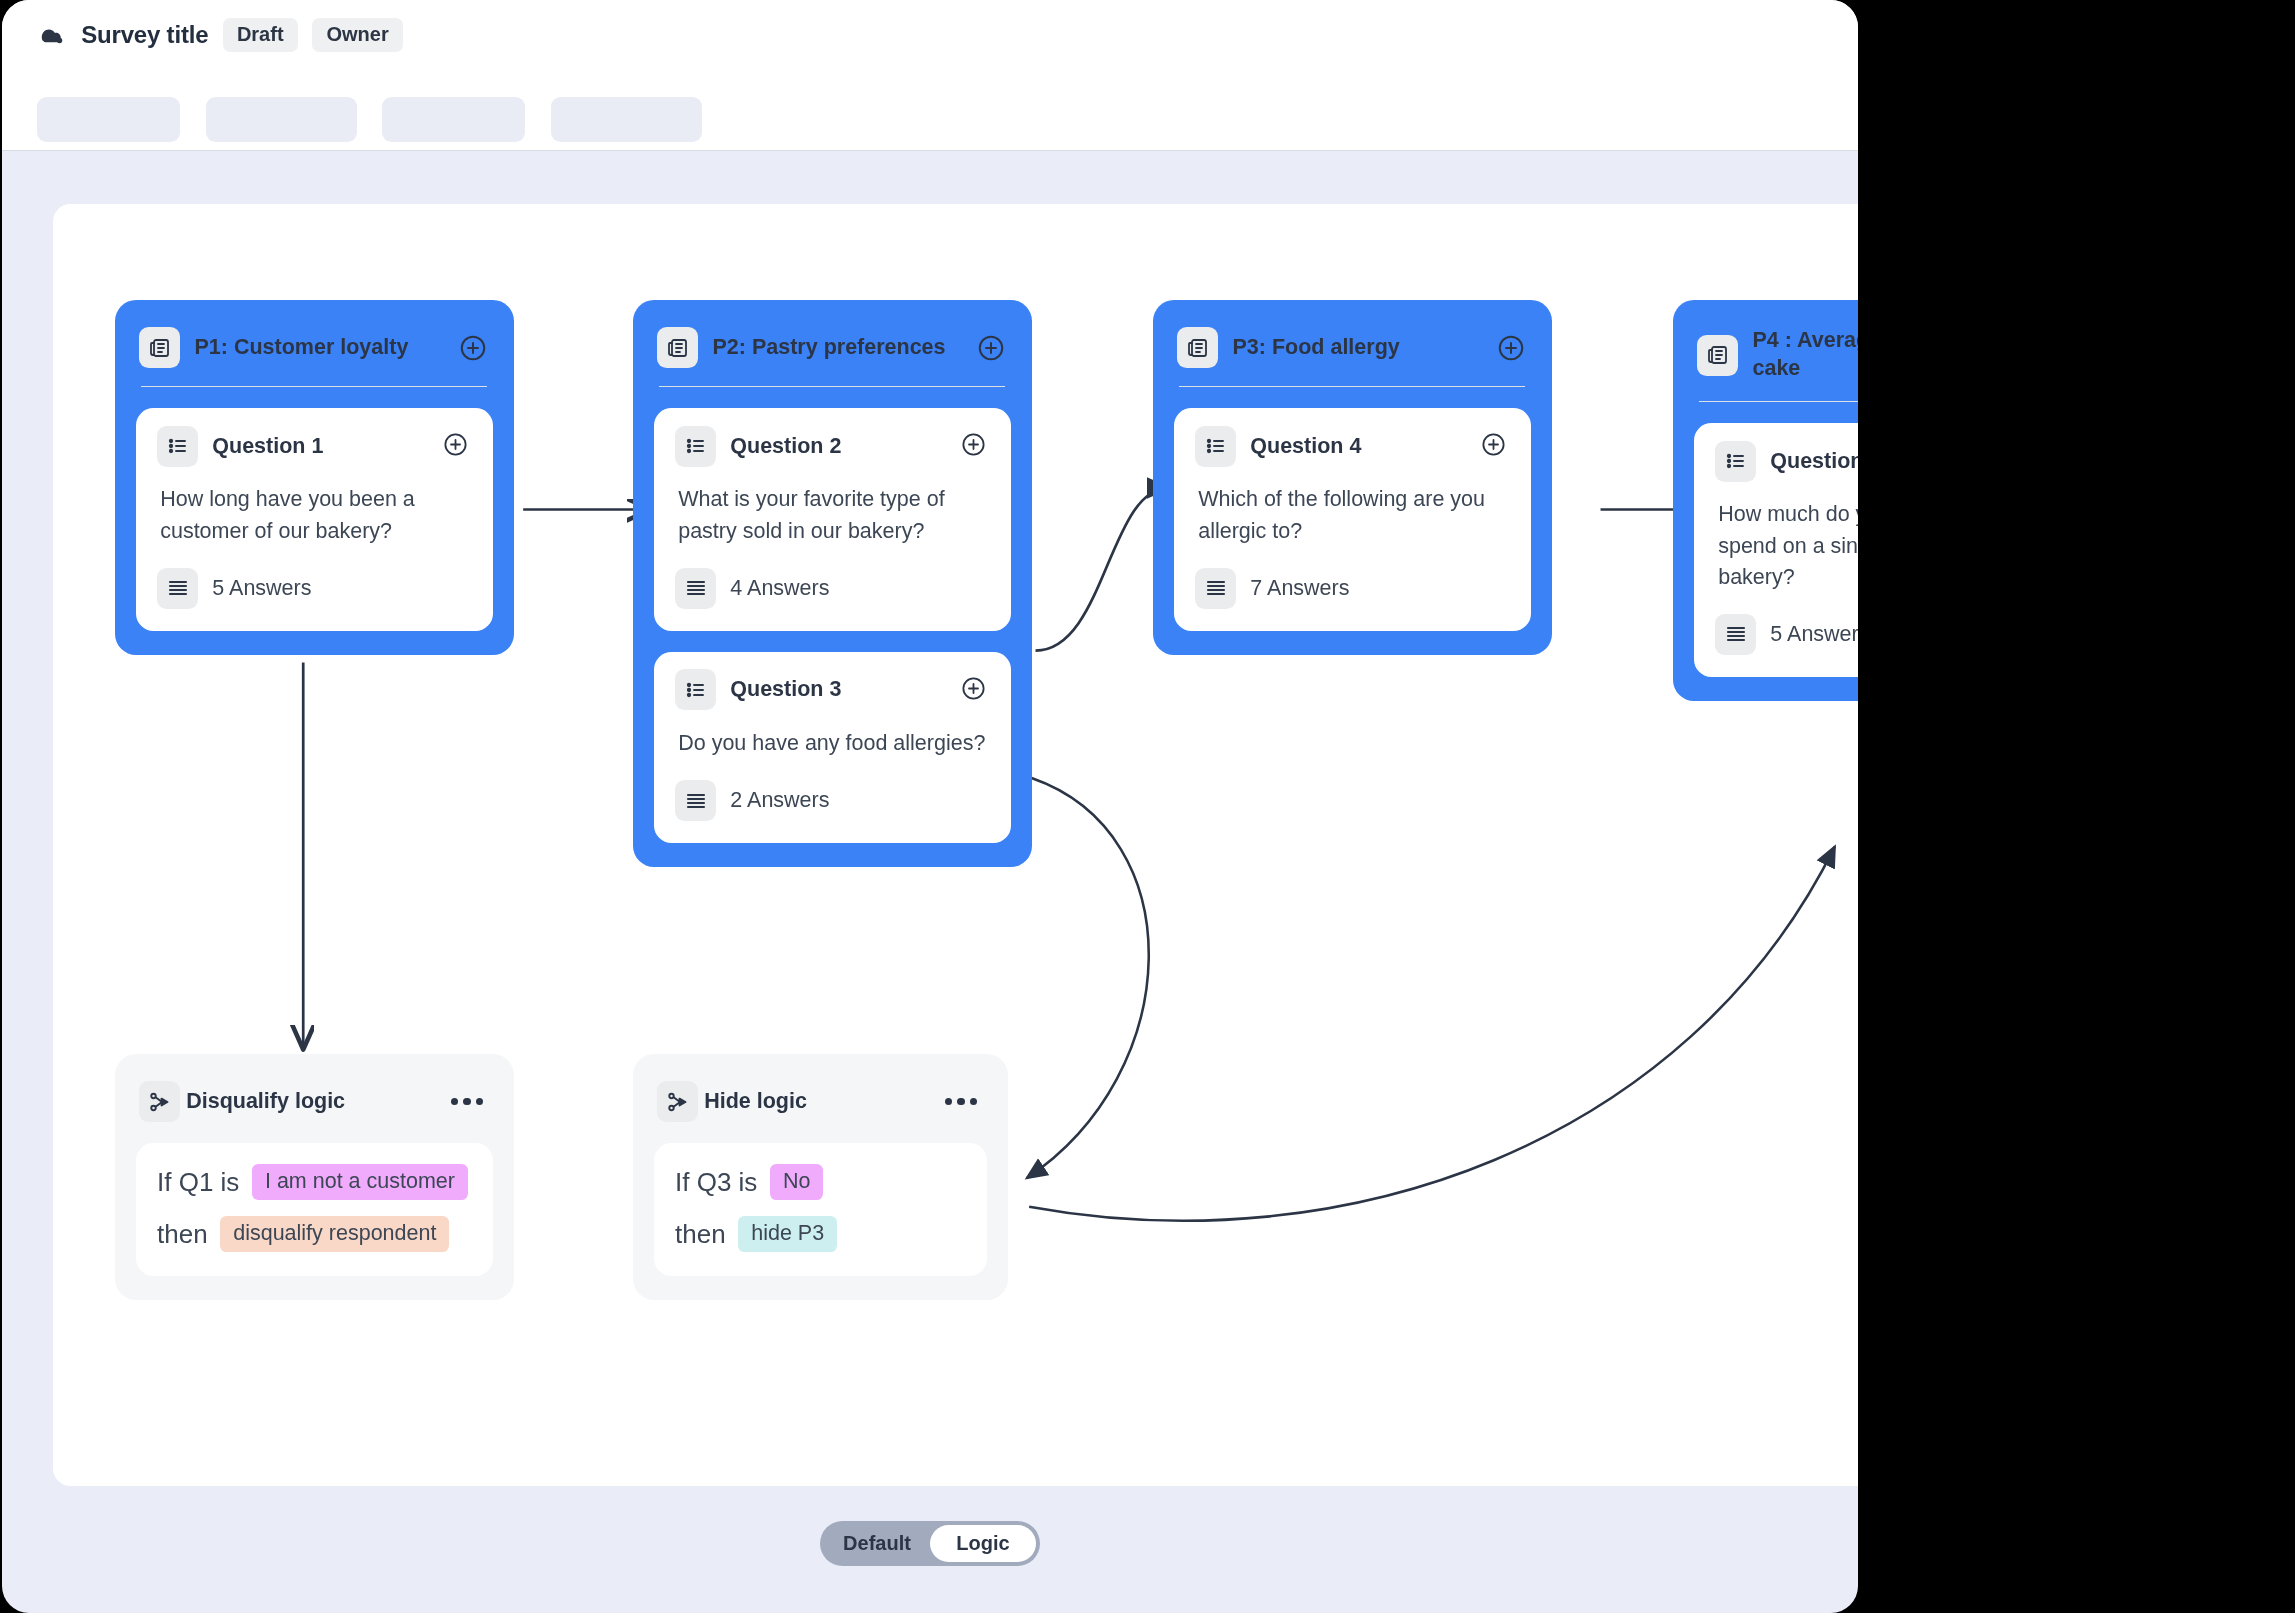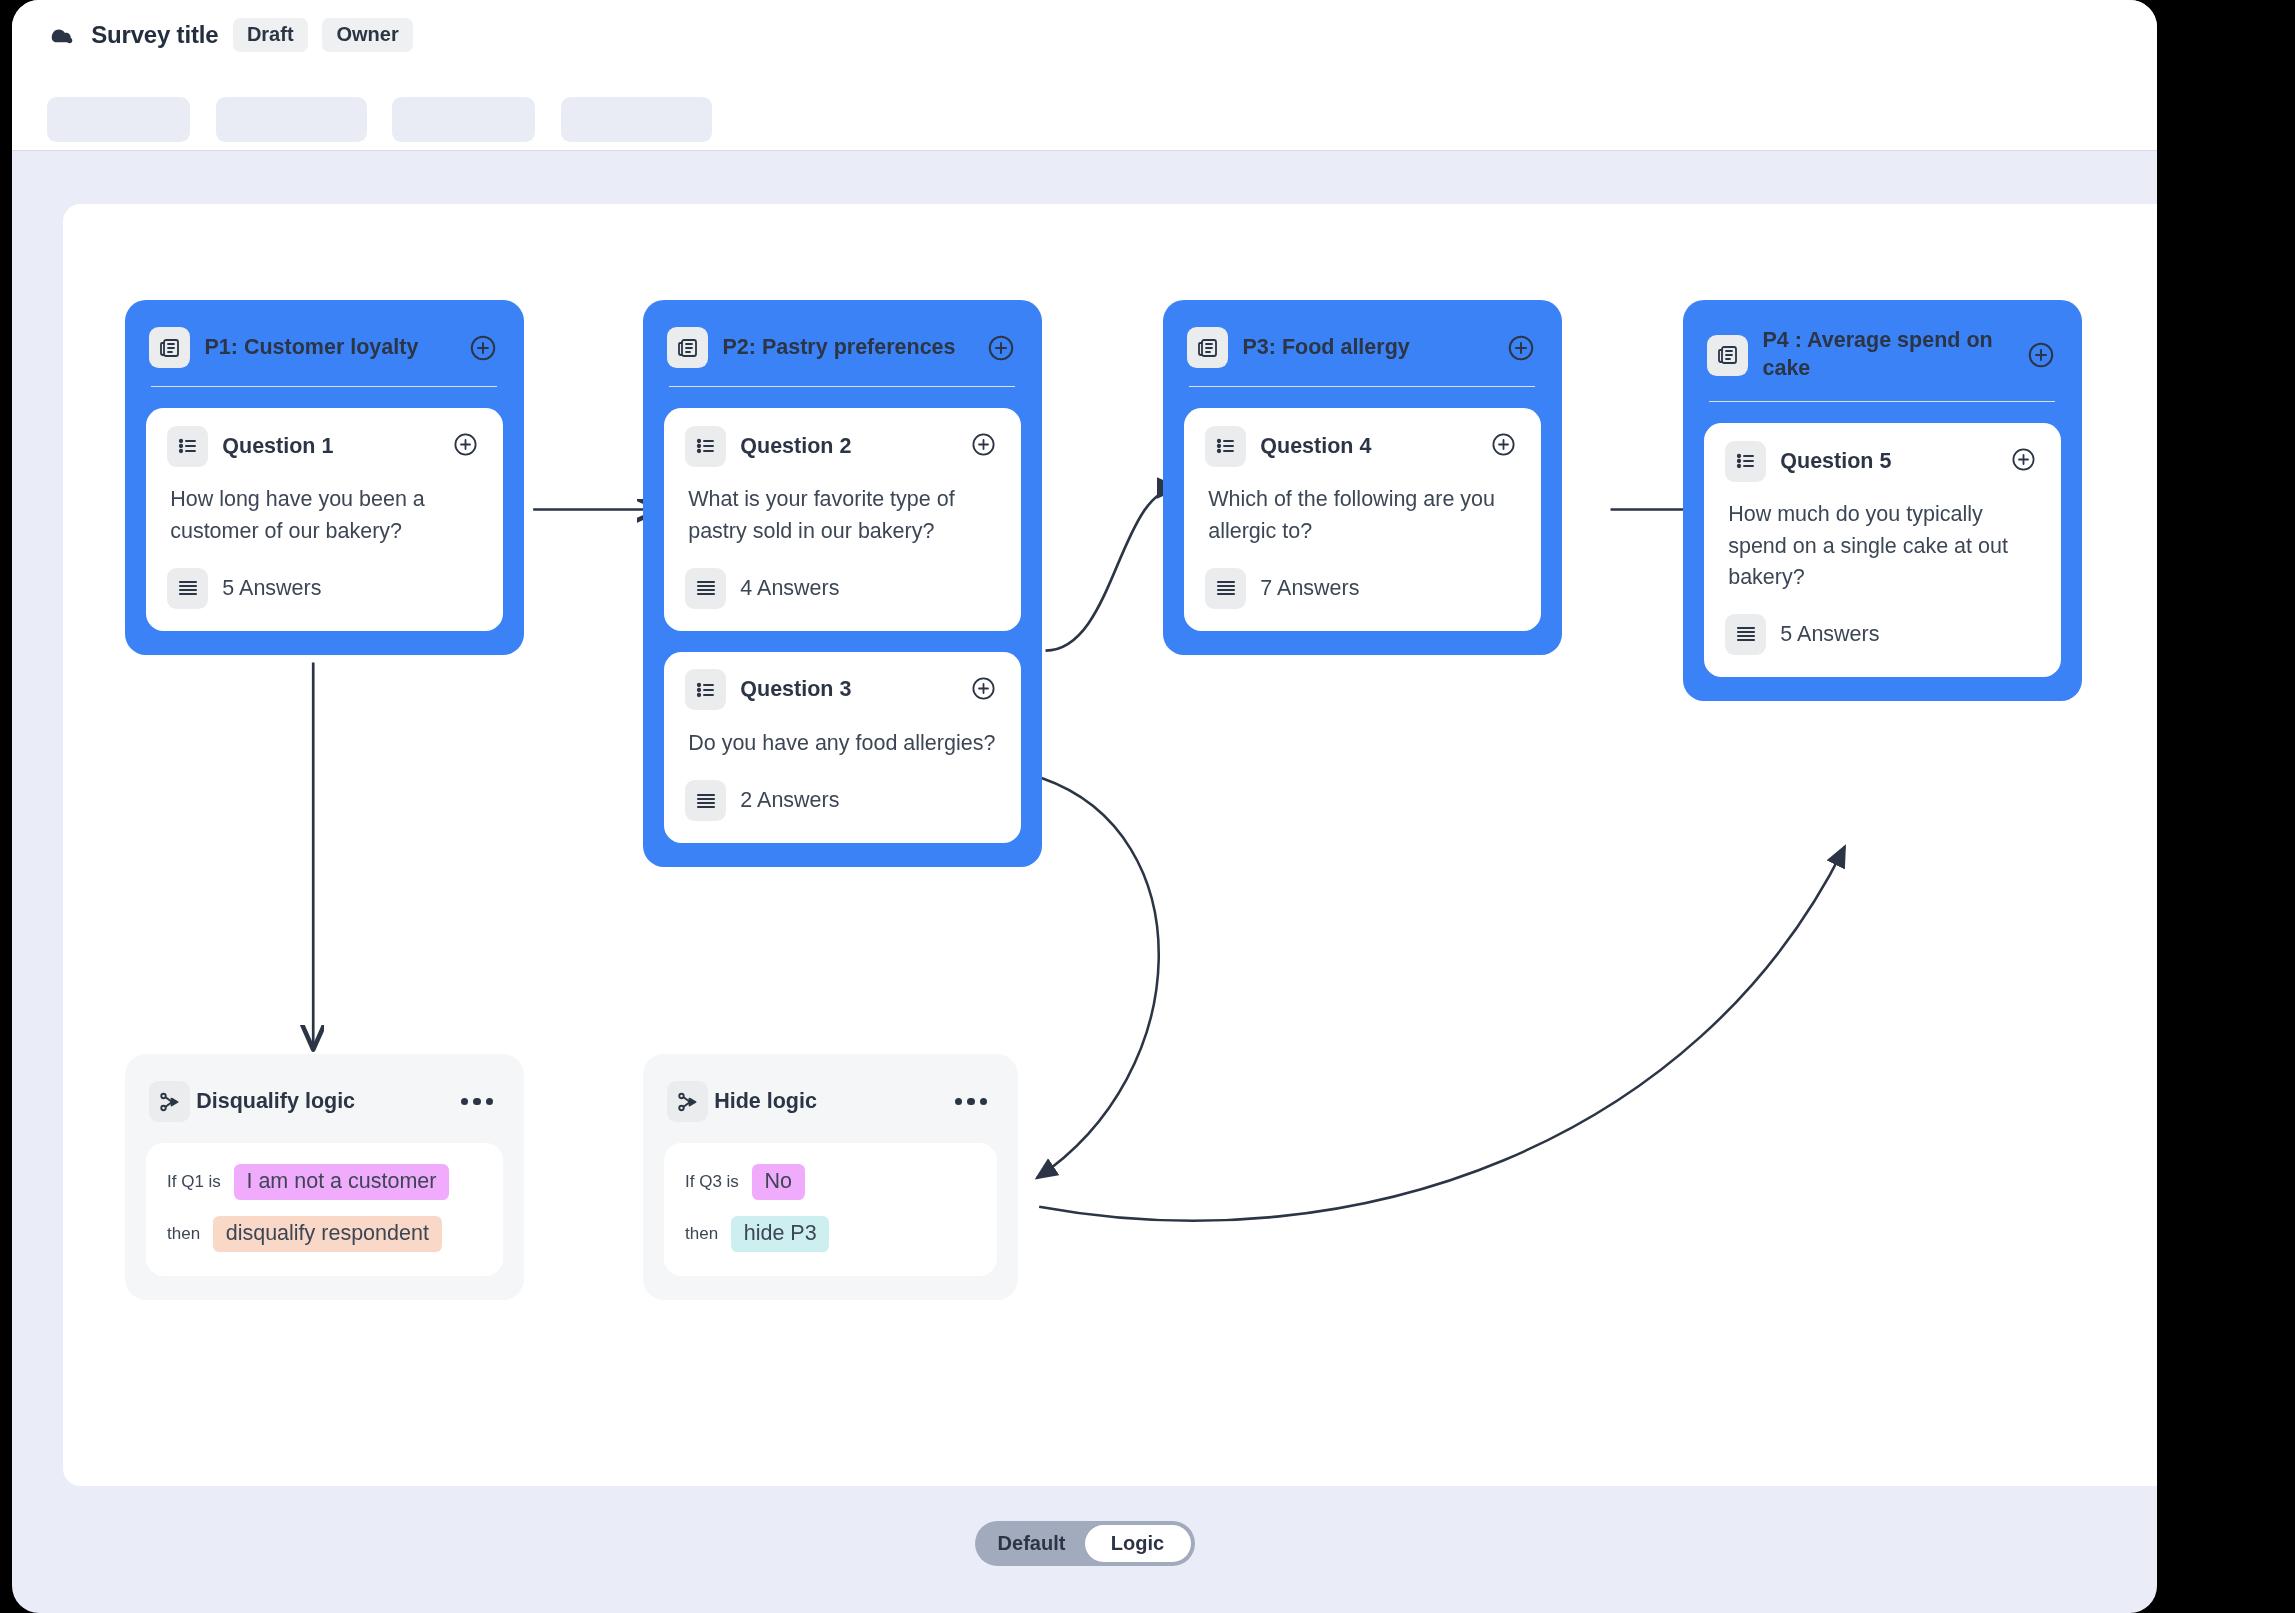--- a/index.html
+++ b/index.html
@@ -4,22 +4,22 @@
 <style>
   * { box-sizing: border-box; margin: 0; padding: 0; }
   html, body {
     width: 2295px; height: 1613px;
     background: #000000;
     font-family: "Liberation Sans", sans-serif;
     overflow: hidden;
   }
   .window {
     position: absolute;
-    left: 12px; top: 0;
-    width: 2145px; height: 1613px;
+    left: 2px; top: 0;
+    width: 1856px; height: 1613px;
     background: #eaedf7;
     border-radius: 27px;
     overflow: hidden;
   }
   
   .topbar {
     position: absolute; left: 0; top: 0;
     width: 2295px; height: 151px;
     background: #ffffff;
     border-bottom: 1.6px solid #d8dce6;
@@ -120,21 +120,21 @@
   .logic-head { display: flex; align-items: center; gap: 6px; padding: 6.4px 4.8px 0 3.2px; }
   .logic-title { font-size: 21.5px; font-weight: 700; color: #2b3545; flex: 1 1 auto; }
   .dots { display: flex; gap: 5.6px; align-items: center; padding-right: 4.8px; }
   .dots i { width: 7.2px; height: 7.2px; border-radius: 50%; background: #2b3545; display: block; }
   .logic-body {
     background: #ffffff; border-radius: 17.5px;
     margin-top: 21px; padding: 21px 21px 24px;
   }
   .logic-row { display: flex; align-items: center; gap: 12.8px; }
   .logic-row + .logic-row { margin-top: 16px; }
-  .logic-kw { font-size: 17px; color: #3c4654; }
+  .logic-kw { font-size: 26px; color: #3c4654; }
   .tag { font-size: 21.5px; padding: 6.4px 12.8px 8px; border-radius: 6.4px; line-height: 1; }
   .tag.neutral { background: #f0abfc; color: #3c4654; }
   .tag.danger  { background: #fad8c7; color: #3c4654; }
   .tag.info    { background: #cdeff0; color: #3c4654; }
 
   
   .toggle {
     position: absolute; left: 50%; transform: translateX(-50%);
     top: 1521px;
     background: #a2abbd; border-radius: 796px;

